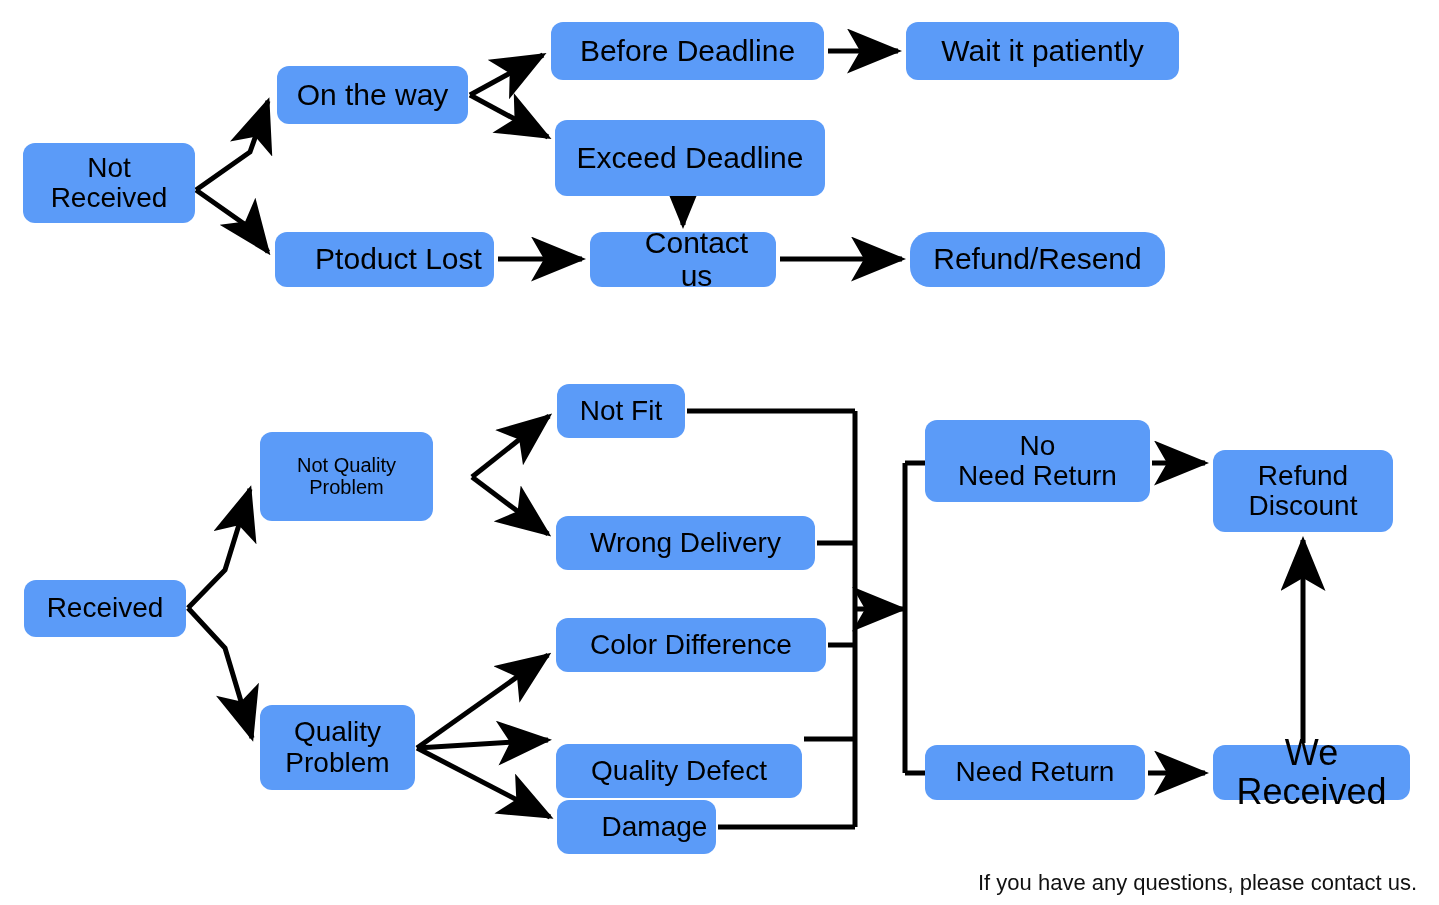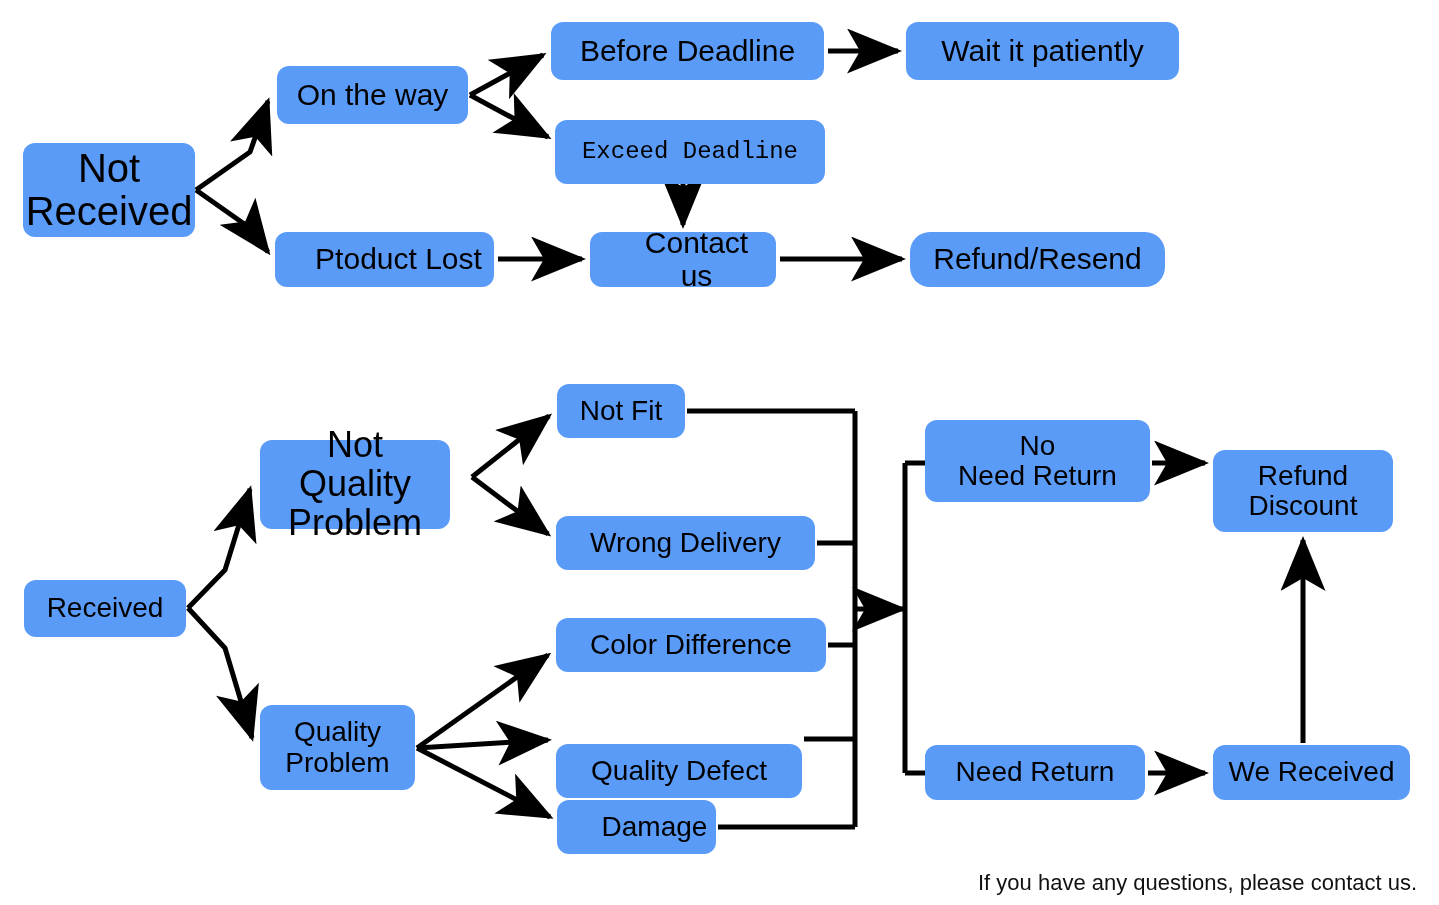--- a/index.html
+++ b/index.html
@@ -134,42 +134,42 @@
       <path d="M1152,463 L1205,463" stroke="#000" stroke-width="5" fill="none" marker-end="url(#ah)"></path>
     </g>
     <g>
       <path d="M1148,773 L1205,773" stroke="#000" stroke-width="5" fill="none" marker-end="url(#ah)"></path>
     </g>
     <g>
       <path d="M1303,743 L1303,540" stroke="#000" stroke-width="5" fill="none" marker-end="url(#ah)"></path>
     </g>
   </svg>
 
-  <div class="node" style="left:23px;  top:143px; width:172px; height:94px; font-size:40px;">Not
+  <div class="node" style="left:23px;  top:143px; width:172px; height:80px; font-size:28px;">Not
 Received</div>
   <div class="node" style="left:277px; top:66px;  width:191px; height:58px; font-size:30px;">On the way</div>
   <div class="node" style="left:551px; top:22px;  width:273px; height:58px; font-size:30px;">Before Deadline</div>
   <div class="node" style="left:906px; top:22px;  width:273px; height:58px; font-size:30px;">Wait it patiently</div>
-  <div class="node" style="left:555px; top:120px; width:270px; height:64px; font-size:24px;font-family:Liberation Mono, monospace;">Exceed Deadline</div>
+  <div class="node" style="left:555px; top:120px; width:270px; height:76px; font-size:30px;">Exceed Deadline</div>
   <div class="node" style="left:275px; top:232px; width:219px; height:55px; font-size:30px;padding-left:36px;">Ptoduct Lost</div>
   <div class="node" style="left:590px; top:232px; width:186px; height:55px; font-size:30px;padding-left:35px;">Contact us</div>
   <div class="node" style="left:910px; top:232px; width:255px; height:55px; font-size:30px;border-radius:20px;">Refund/Resend</div>
 
   <div class="node" style="left:24px;   top:580px; width:162px; height:57px; font-size:28px;">Received</div>
-  <div class="node" style="left:260px;  top:432px; width:190px; height:89px; font-size:36px;margin-top:8px;">Not Quality
+  <div class="node" style="left:260px;  top:432px; width:173px; height:89px; font-size:20px;">Not Quality
 Problem</div>
   <div class="node" style="left:260px;  top:705px; width:155px; height:85px; font-size:28px;">Quality
 Problem</div>
   <div class="node" style="left:557px;  top:384px; width:128px; height:54px; font-size:28px;">Not Fit</div>
   <div class="node" style="left:556px;  top:516px; width:259px; height:54px; font-size:28px;">Wrong Delivery</div>
   <div class="node" style="left:556px;  top:618px; width:270px; height:54px; font-size:28px;">Color Difference</div>
   <div class="node" style="left:556px;  top:712px; width:246px; height:54px; font-size:28px;margin-top:32px;">Quality Defect</div>
   <div class="node" style="left:557px;  top:800px; width:159px; height:54px; font-size:28px;padding-left:44px;">Damage</div>
   <div class="node" style="left:925px;  top:420px; width:225px; height:82px; font-size:28px;">No
 Need Return</div>
   <div class="node" style="left:925px;  top:745px; width:220px; height:55px; font-size:28px;">Need Return</div>
   <div class="node" style="left:1213px; top:450px; width:180px; height:82px; font-size:28px;">Refund
 Discount</div>
-  <div class="node" style="left:1213px; top:745px; width:197px; height:55px; font-size:28px;">We Received</div>
+  <div class="node" style="left:1213px; top:745px; width:197px; height:55px; font-size:36px;">We Received</div>
 
   <div class="footnote" style="left:978px; top:870px;">If you have any questions, please contact us.</div>
 
 </div>
 
 </body></html>

